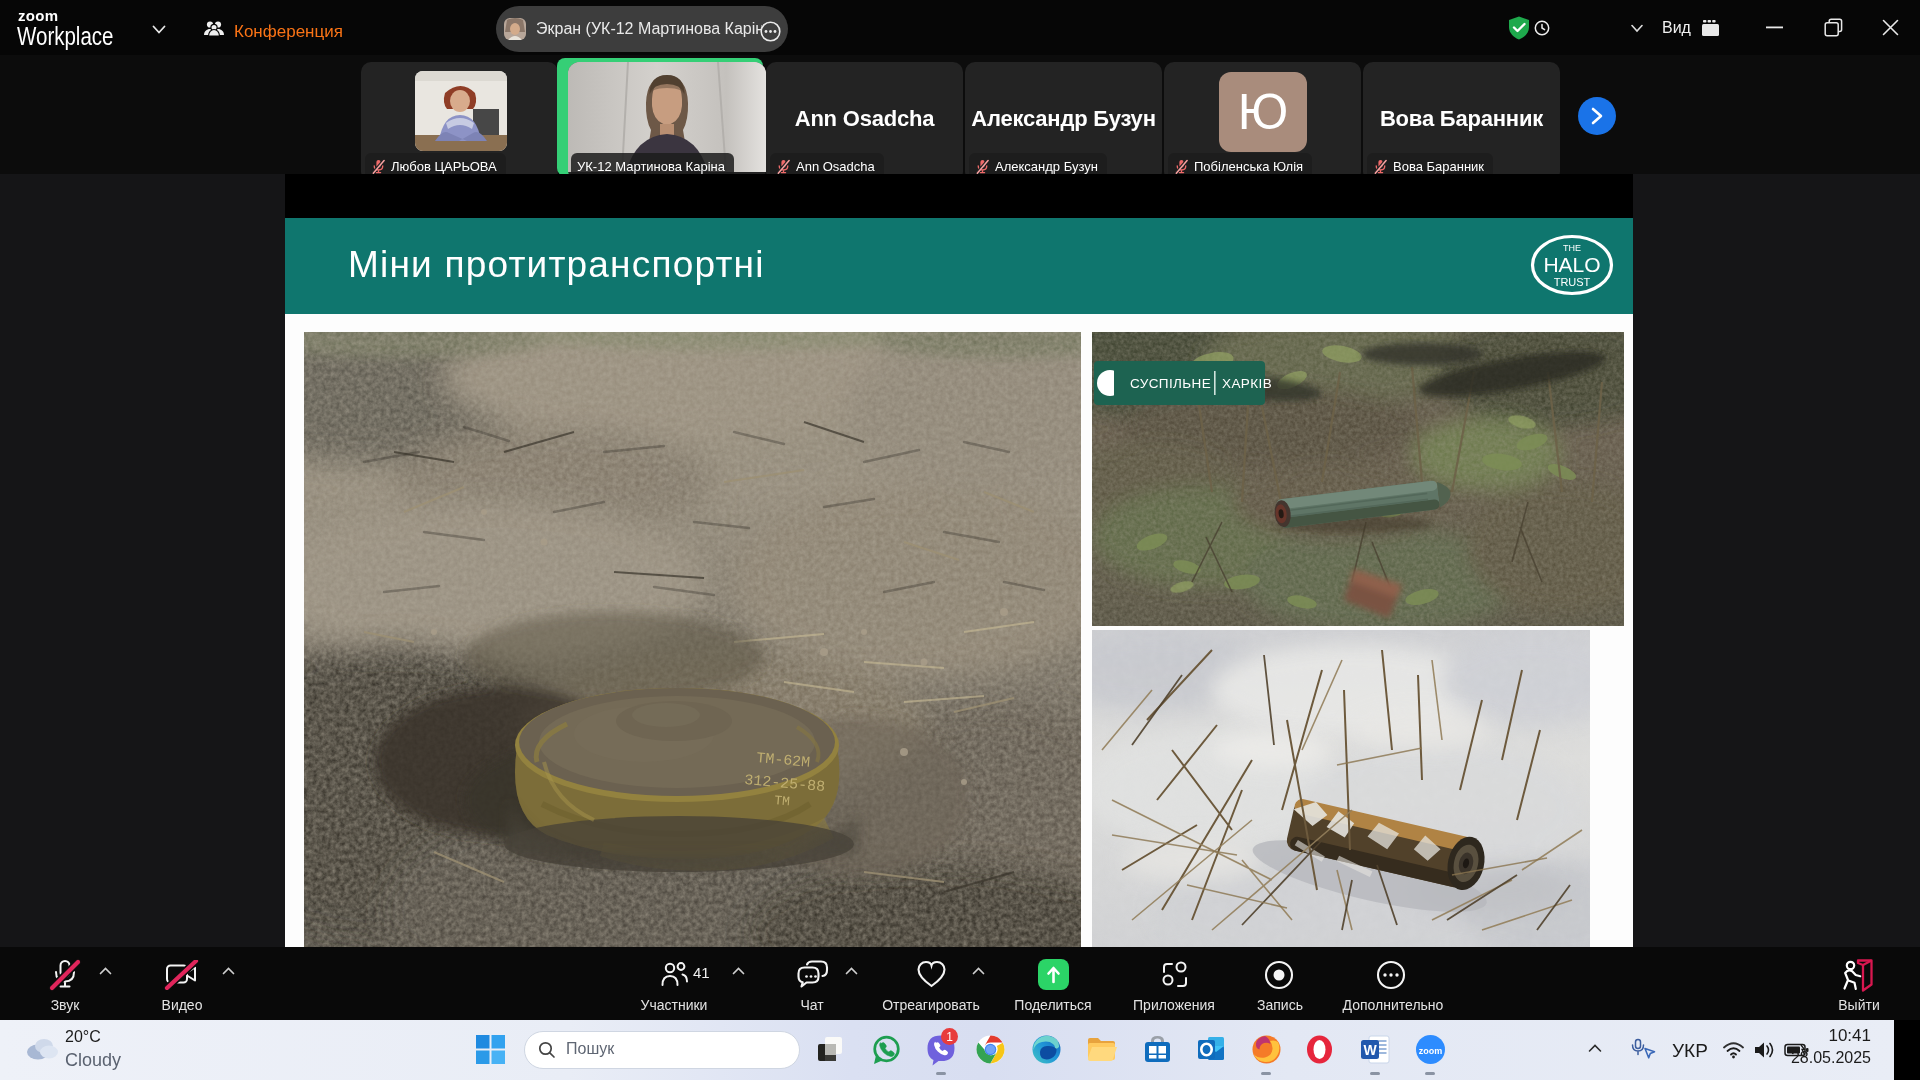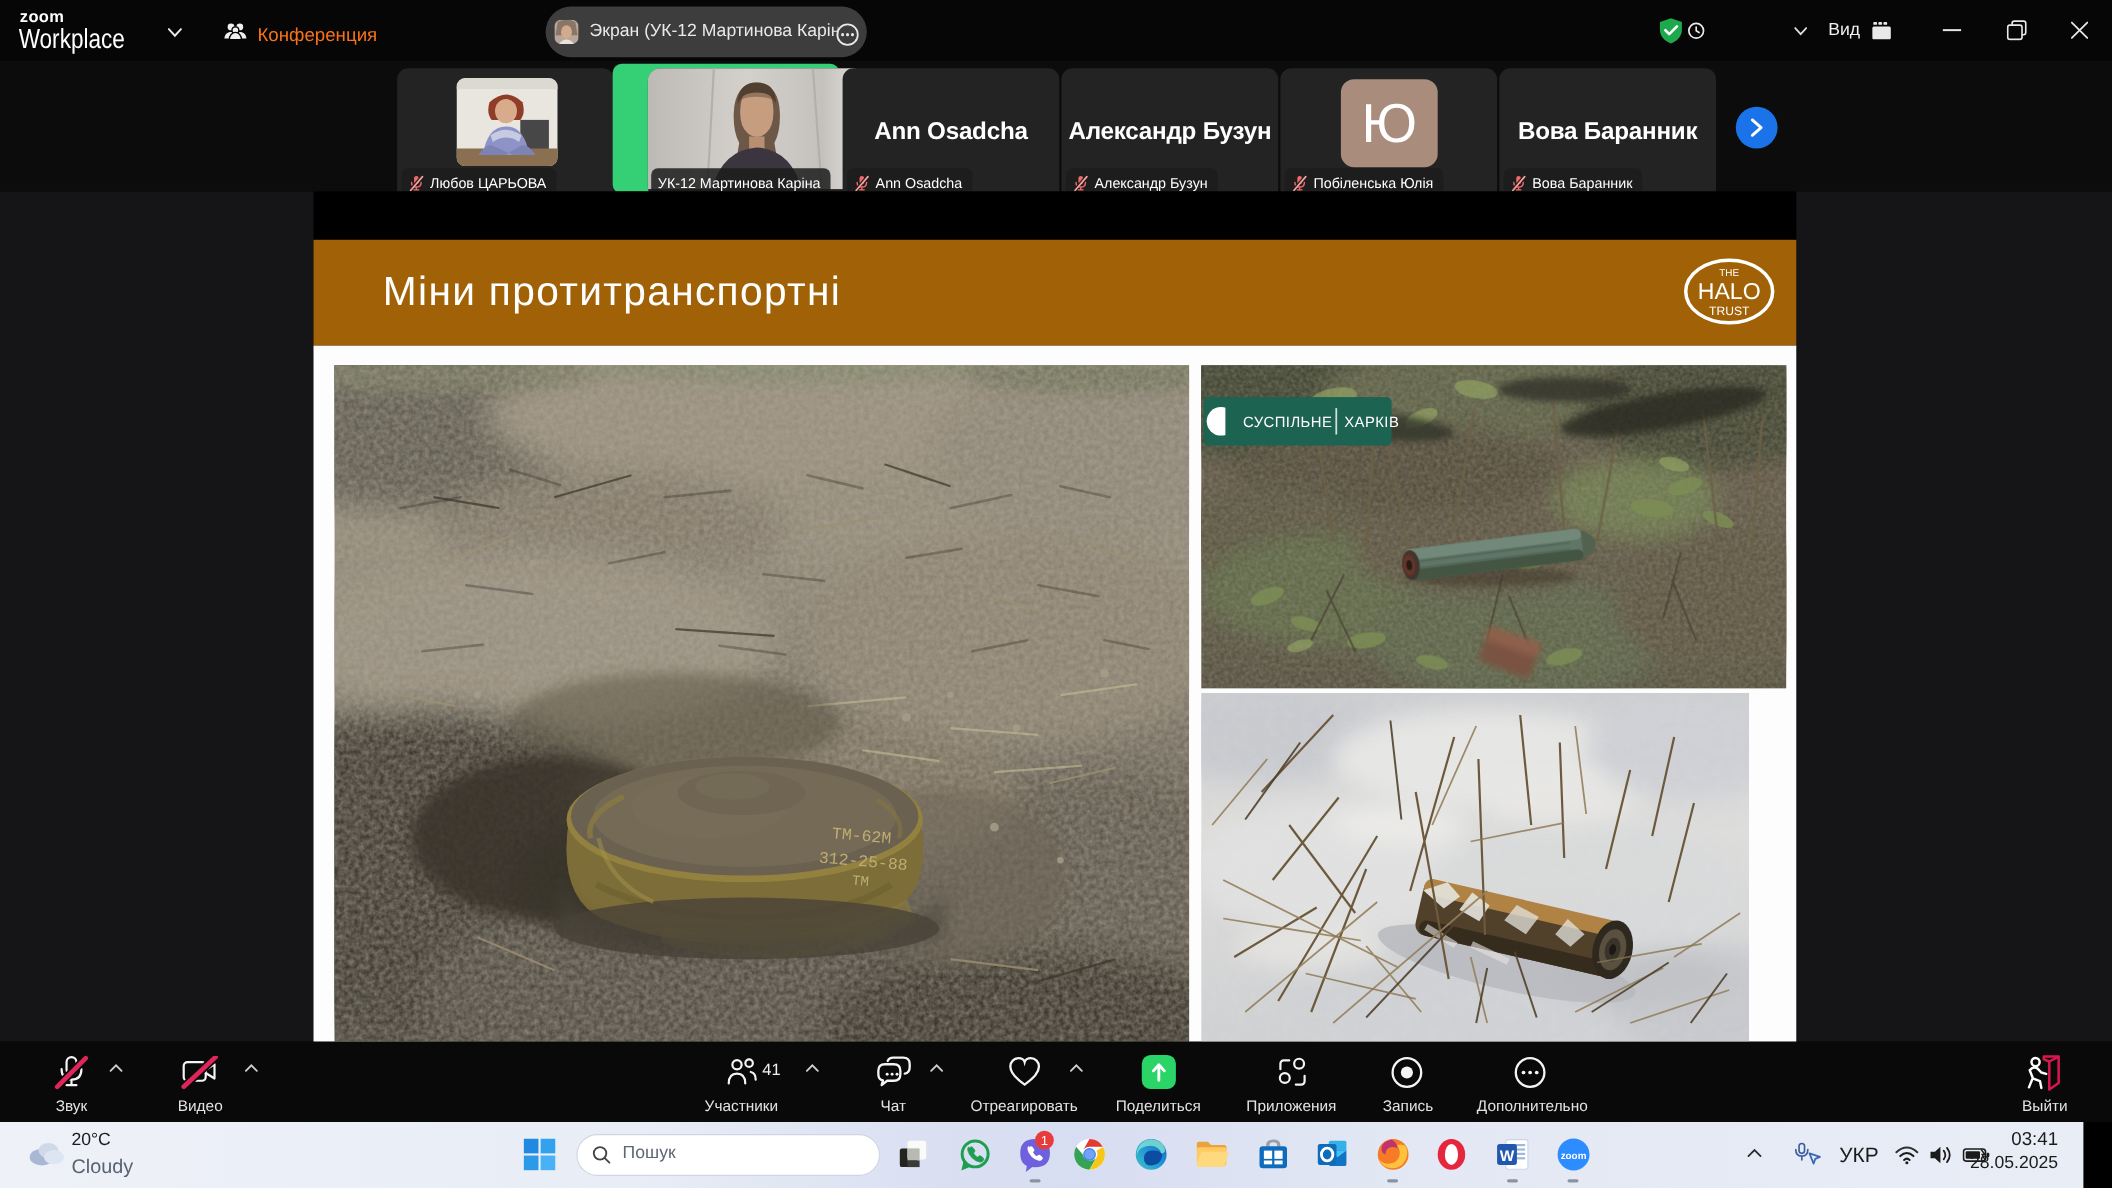--- a/index.html
+++ b/index.html
@@ -23,21 +23,21 @@
   .tile { top:7px; height:120px; background:#232323; border-radius:10px; overflow:hidden; }
   .bigname { width:100%; text-align:center; top:44px; color:#fff; font-size:22px; font-weight:700; white-space:nowrap; letter-spacing:-0.2px; }
   .nlabel { left:4px; bottom:3px; height:26px; background:rgba(28,28,28,0.85); border-radius:6px; color:#fff;
             font-size:13px; display:flex; align-items:center; padding:0 9px 0 6px; white-space:nowrap; }
   .nlabel svg { margin-right:5px; }
 
   
   #shared { left:0; top:174px; width:1920px; height:773px; background:#151517; }
   #slide  { left:285px; top:0; width:1348px; height:773px; background:#000; }
   #slidewhite { left:0; top:140px; width:1348px; height:633px; background:#fdfdfd; }
-  #bluebar { left:0; top:44px; width:1348px; height:96px; background:#a16207; }
+  #bluebar { left:0; top:44px; width:1348px; height:96px; background:#0f766e; }
   #slidetitle { left:63px; top:26px; color:#fff; font-size:37px; letter-spacing:1.2px; }
 
   
   #toolbar { left:0; top:947px; width:1920px; height:73px; background:#090909; }
   .tblabel { position:absolute; top:50px; width:200px; left:50%; transform:translateX(-50%); text-align:center; color:#e3e3e3; font-size:14px; }
 
   
   #taskbar { left:0; top:1020px; width:1894px; height:60px; background:linear-gradient(90deg,#eef1f8 0%,#e9edf6 30%,#dae0f2 45%,#d8def1 52%,#e3e8f4 68%,#e9edf6 100%); }
   .tsktxt { color:#1b1b1b; font-size:15px; }
 </style>
@@ -138,21 +138,21 @@
       </svg>
       <div class="abs nlabel"><svg width="15" height="15" viewBox="0 0 15 15">
             <rect x="5.4" y="1" width="4.2" height="7.6" rx="2.1" fill="#ef6a6a"></rect>
             <path d="M3.2 6.8 q0 4.2 4.3 4.2 q4.3 0 4.3-4.2 M7.5 11 v2.4 M5.4 13.6 h4.2" stroke="#ef6a6a" stroke-width="1.3" fill="none" stroke-linecap="round"></path>
             <path d="M1.6 13.8 L12.4 1.2" stroke="#232323" stroke-width="2.3"></path>
             <path d="M2.3 14.2 L13.1 1.6" stroke="#f7a1a1" stroke-width="1.5" stroke-linecap="round"></path>
           </svg>Любов ЦАРЬОВА</div>
     </div>
 
     <div class="abs" style="left:557px;top:3px;width:206px;height:118px;background:#35cf76;border-radius:8px;"></div>
-    <div class="abs tile" style="left:589px;width:198px;border-radius:12px;">
+    <div class="abs tile" style="left:568px;width:198px;border-radius:12px;">
       <svg class="abs" width="198" height="110" viewBox="0 0 198 110">
         <rect width="198" height="110" fill="#c9c6c2"></rect>
         <rect width="198" height="110" fill="url(#wallg)"></rect>
         <defs>
           <linearGradient id="wallg" x1="0" y1="0" x2="1" y2="0">
             <stop offset="0" stop-color="#bdbab6"></stop>
               <stop offset="0.45" stop-color="#d4d1cd"></stop>
             <stop offset="0.8" stop-color="#c4c1bd"></stop>
               <stop offset="1" stop-color="#e4e2df"></stop>
           </linearGradient>
@@ -723,17 +723,17 @@
     <svg class="abs" style="left:1753px;top:21px" width="22" height="18" viewBox="0 0 22 18">
       <path d="M2 6 h4 l5-4.5 v15 L6 12 H2 z" fill="#1b1b1b"></path>
       <path d="M14 5 q3 4 0 8 M17 2.5 q5 6.5 0 13" stroke="#1b1b1b" stroke-width="1.6" fill="none" stroke-linecap="round"></path>
     </svg>
     <svg class="abs" style="left:1784px;top:22px" width="26" height="16" viewBox="0 0 26 16">
       <rect x="1" y="2.5" width="20" height="11" rx="2.5" fill="none" stroke="#1b1b1b" stroke-width="1.5"></rect>
       <rect x="22" y="6" width="2.5" height="4" rx="1" fill="#1b1b1b"></rect>
       <rect x="3" y="4.5" width="13" height="7" rx="1" fill="#1b1b1b"></rect>
       <path d="M17 3 l3.5 4.5 h-2.5 l2.5 5" stroke="#1b1b1b" stroke-width="1.3" fill="none"></path>
     </svg>
-    <div class="abs" style="right:23px;top:6px;font-size:17px;color:#1b1b1b;text-align:right;">03:41</div>
+    <div class="abs" style="right:23px;top:6px;font-size:17px;color:#1b1b1b;text-align:right;">10:41</div>
     <div class="abs" style="right:23px;top:29px;font-size:16px;color:#1b1b1b;text-align:right;">28.05.2025</div>
   </div>
 
 </div>
 
 </body></html>

